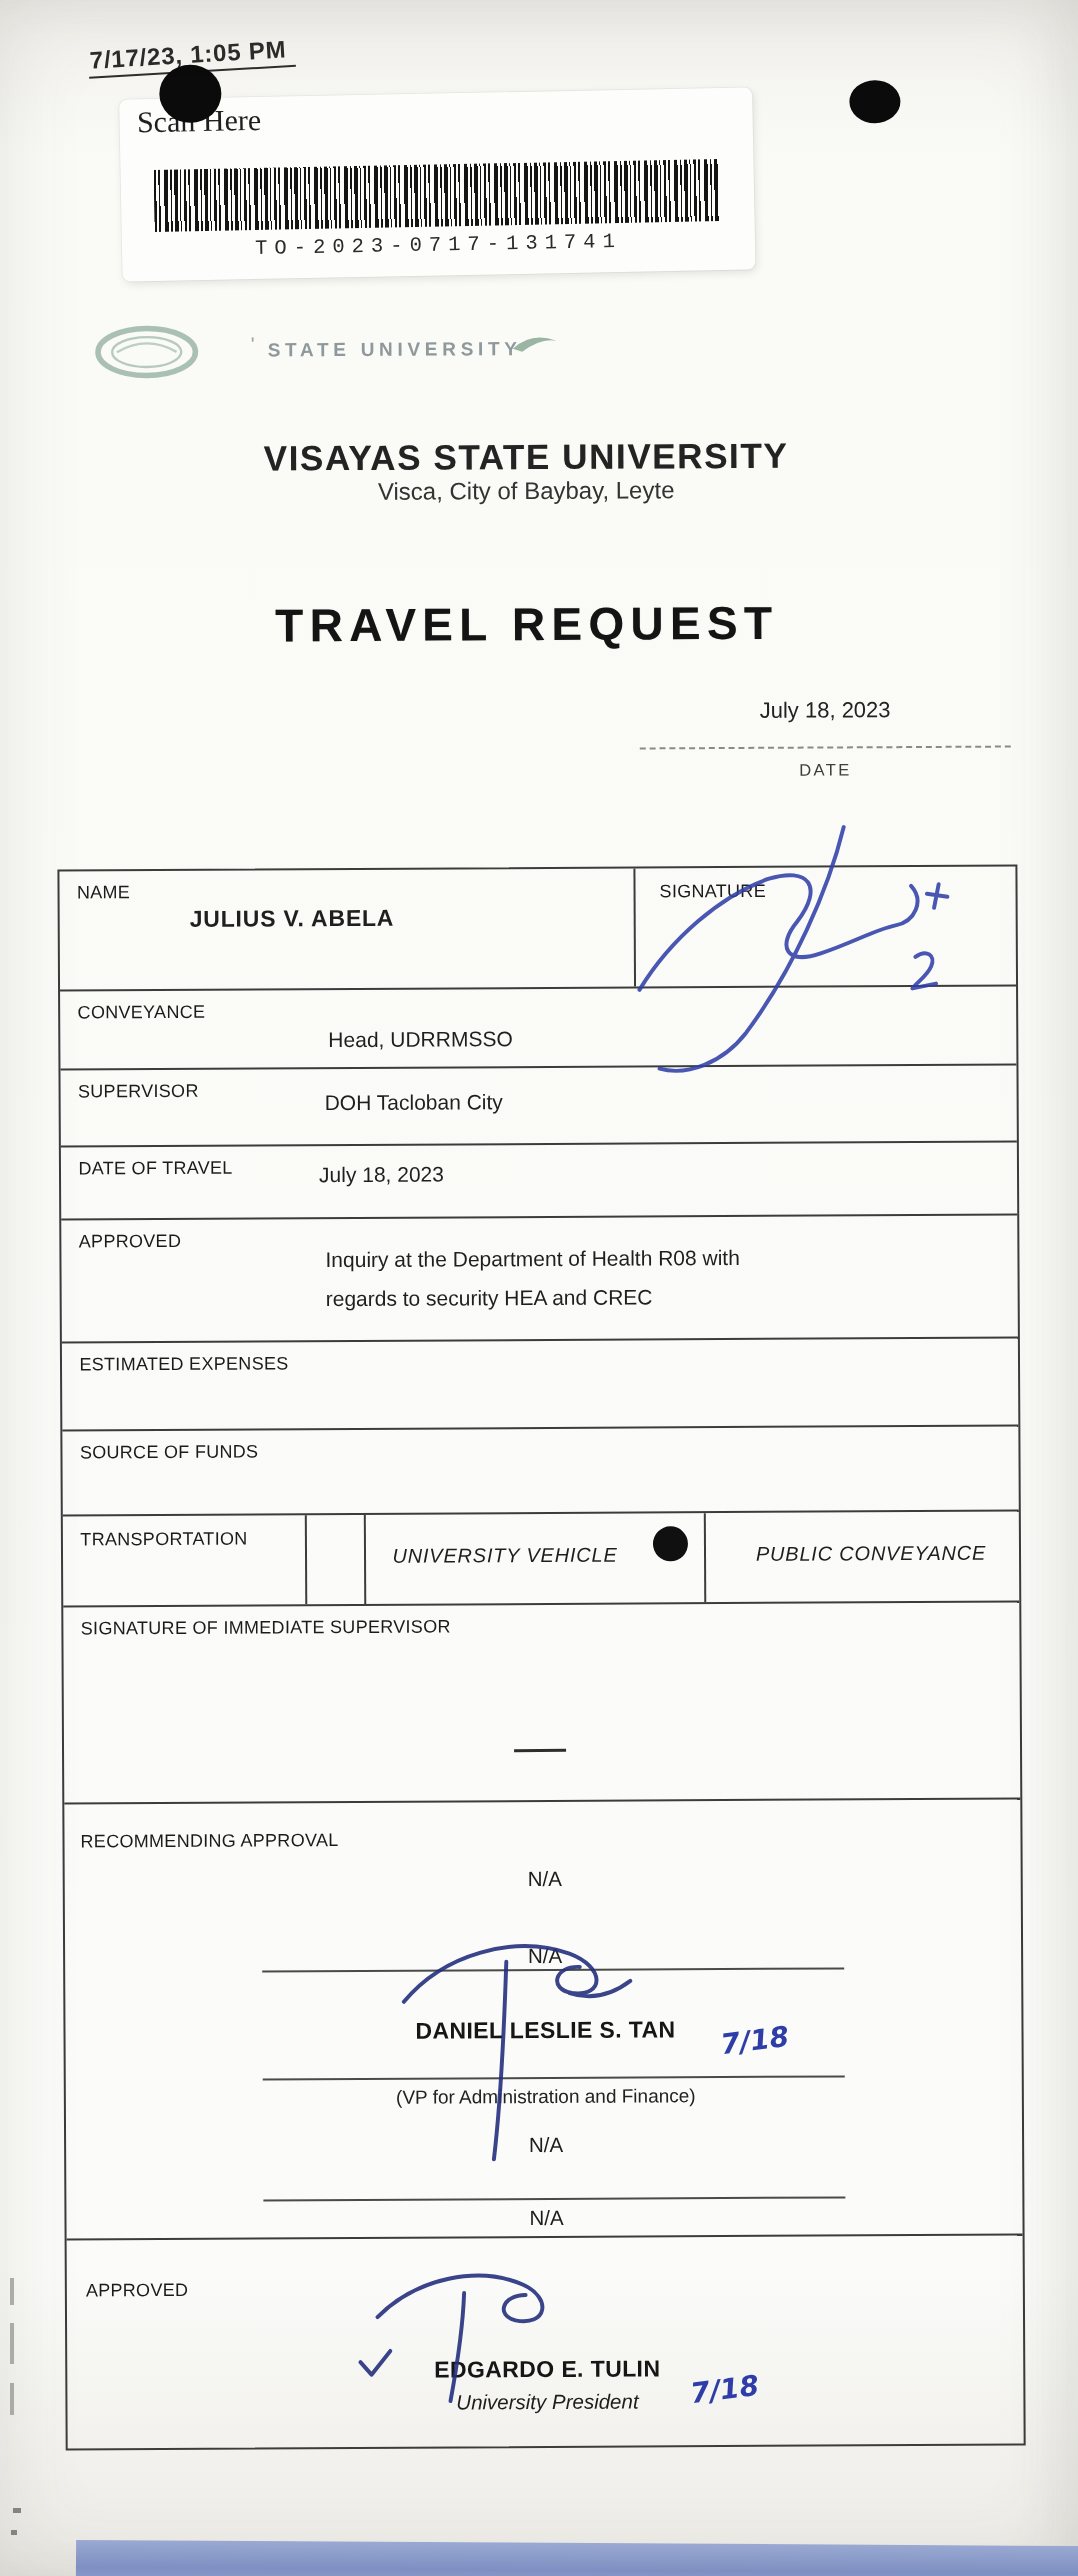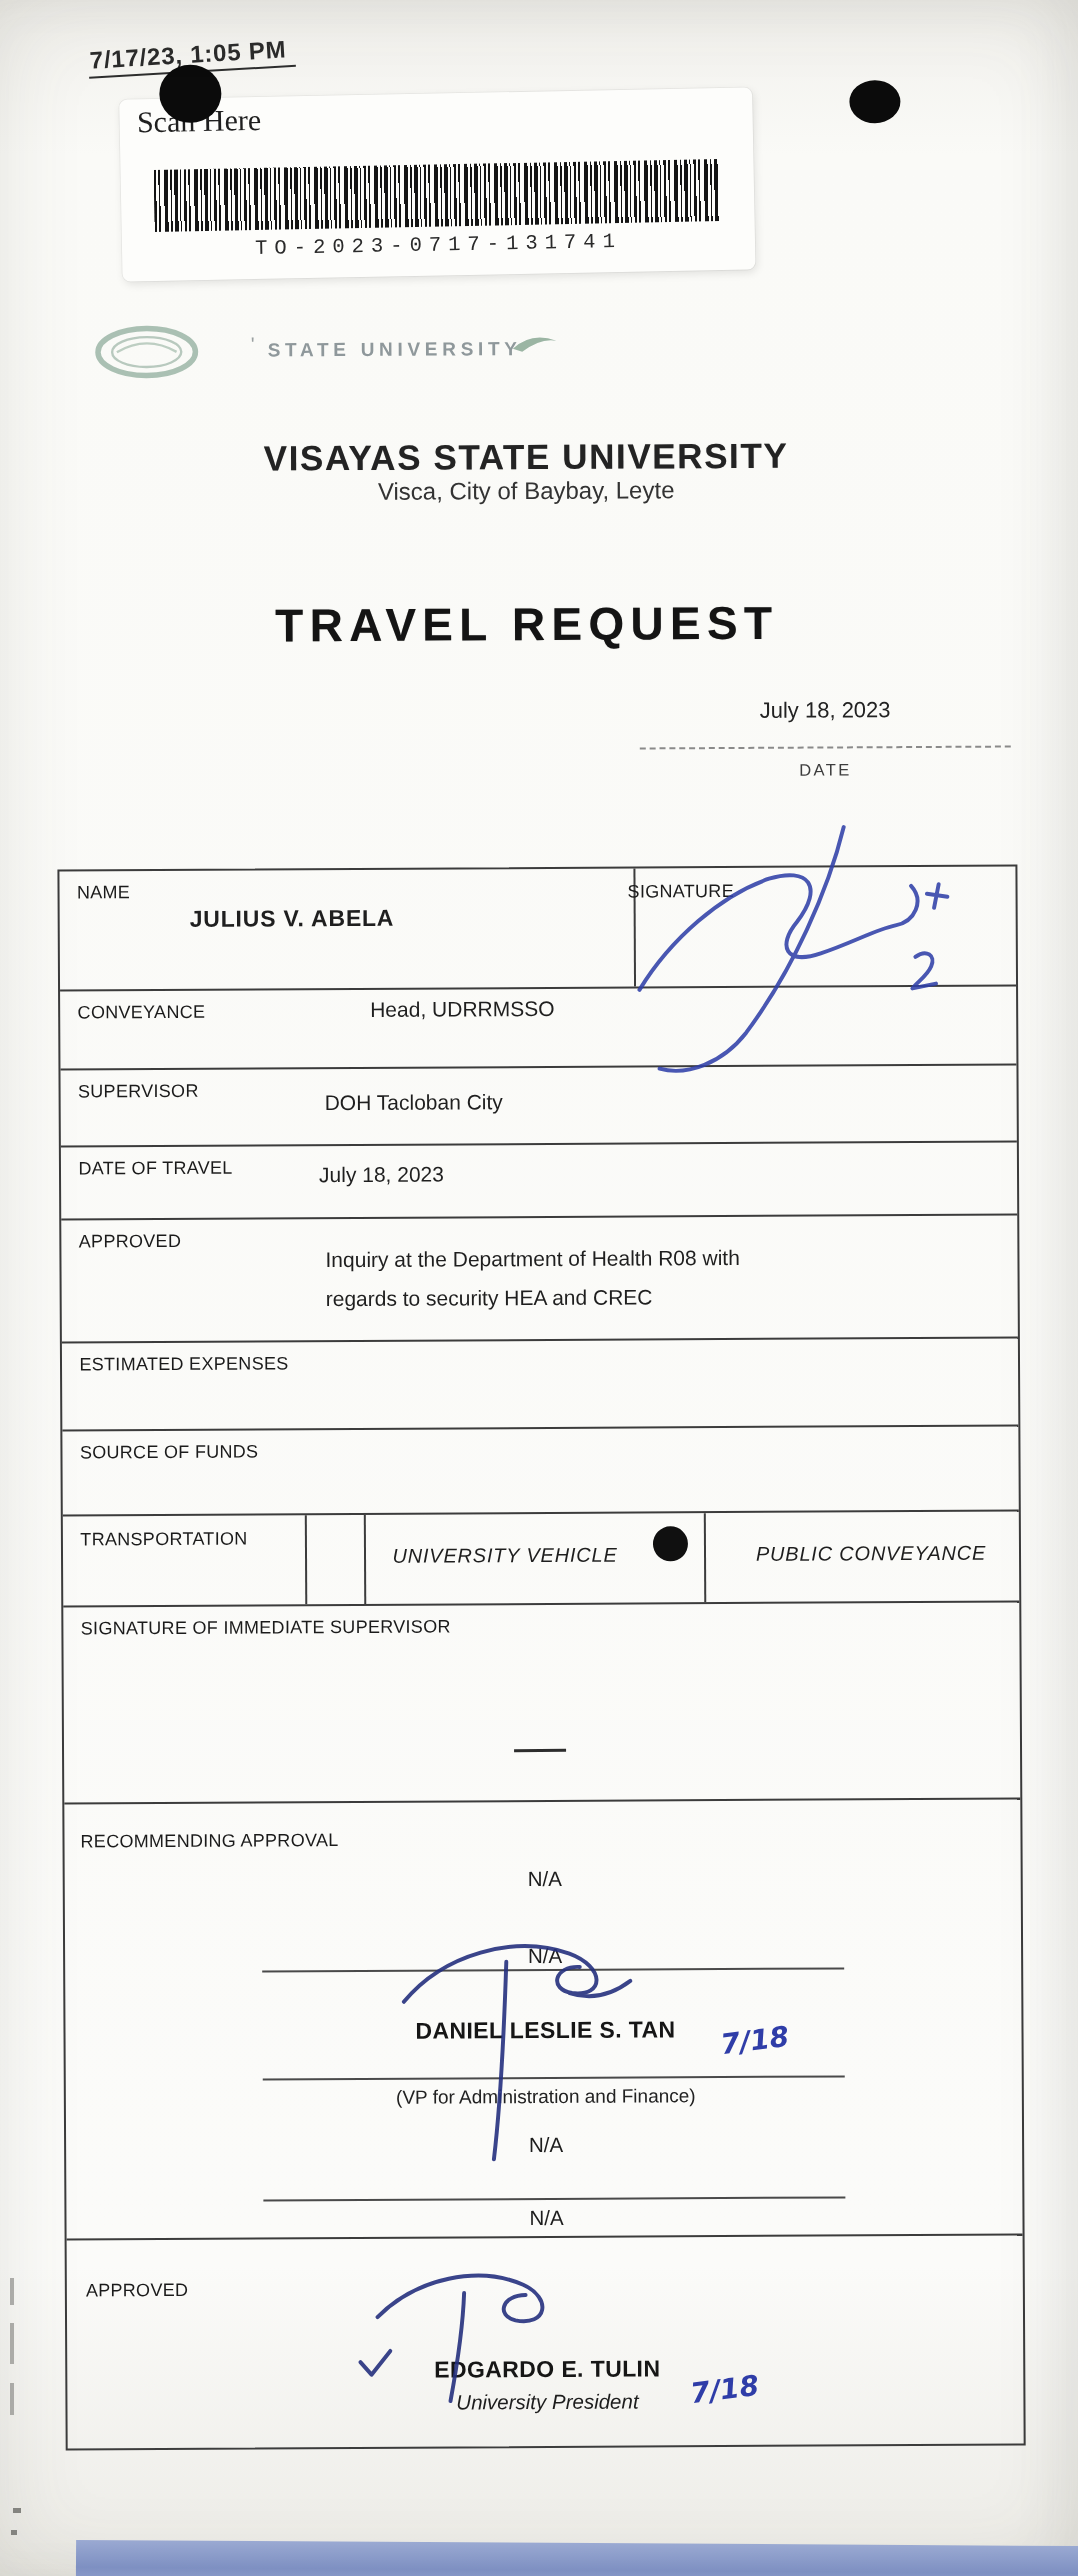--- a/index.html
+++ b/index.html
@@ -72,23 +72,23 @@
   }
   .row{ position:relative; border-top:2.4px solid #3c3c3c; }
   .row:first-child{ border-top:none; }
   .r1{height:118px;} .r2{height:79px;} .r3{height:77px;} .r4{height:73px;} .r5{height:123px;}
   .r6{height:88px;} .r7{height:85px;} .r8{height:91px;} .r9{height:197px;} .r10{height:436px;} .r11{height:214px;}
   .lbl{ position:absolute; left:17.4px; top:11px; font-size:18px; color:#1b1b1b; letter-spacing:0.3px; }
   .val{ position:absolute; font-size:21px; color:#1f1f1f; }
   .vline{ position:absolute; top:0; bottom:0; width:0; border-left:2.4px solid #3c3c3c; }
 
   .name-val{ left:130px; top:35px; font-weight:700; font-size:23px; letter-spacing:0.8px; }
-  .sig-lbl{ position:absolute; left:568px; top:12.6px; font-size:18px; color:#1b1b1b; letter-spacing:0.3px; }
-
-  .desig-val{ left:268px; top:8px;margin-left:42px; }
+  .sig-lbl{ position:absolute; left:600px; top:12.6px; font-size:18px; color:#1b1b1b; letter-spacing:0.3px; }
+
+  .desig-val{ left:268px; top:38px; }
   .dest-val{ left:264px; top:22px; }
   .travel-val{ left:258px; top:17.4px; }
   .purpose-val{ left:264px; top:20.5px; line-height:39px; }
 
   .transport-opt{ position:absolute; top:30px; font-size:20px; font-style:italic; letter-spacing:0.8px; color:#1e1e1e; }
   .opt-univ{ left:312px; width:260px; text-align:center; }
   .opt-public{ left:657px; width:302px; text-align:center; }
   .transport-dot{ position:absolute; left:590px; top:12.6px; width:35px; height:35px; background:#101010; border-radius:50%; }
 
   .sup-dash{ position:absolute; left:450px; top:144px; width:52px; border-top:3.2px solid #2d2d2d; }

